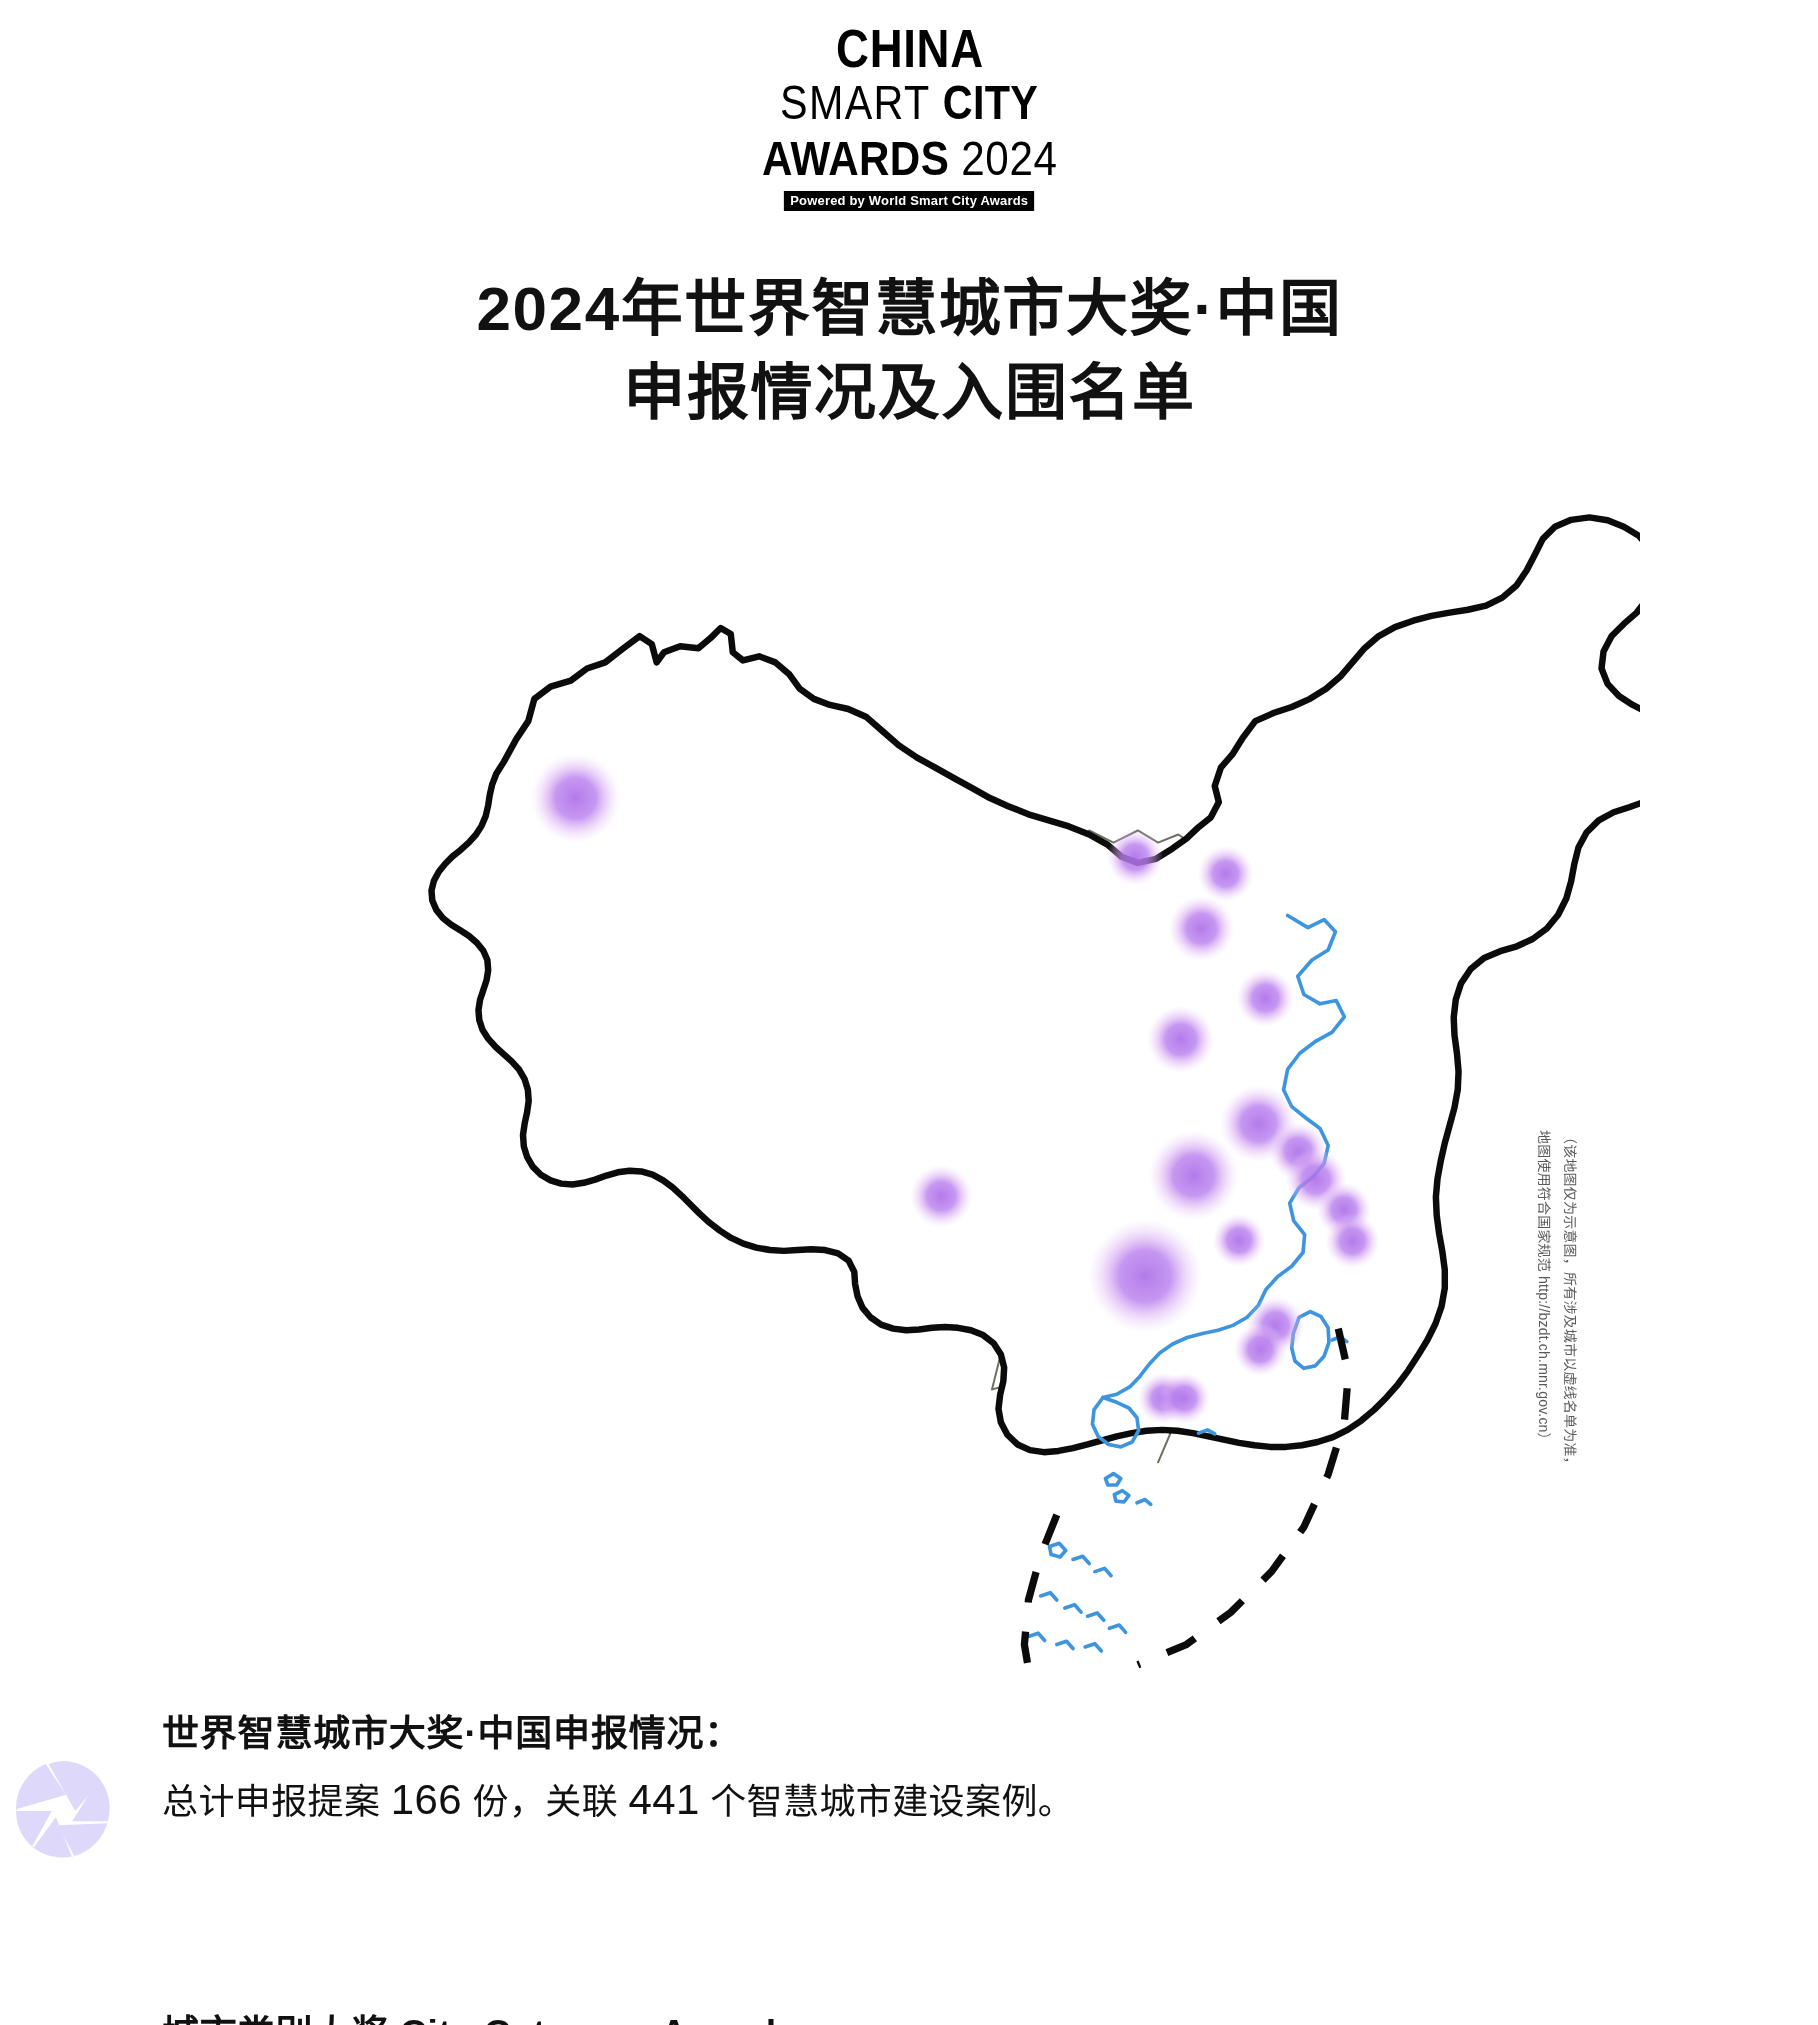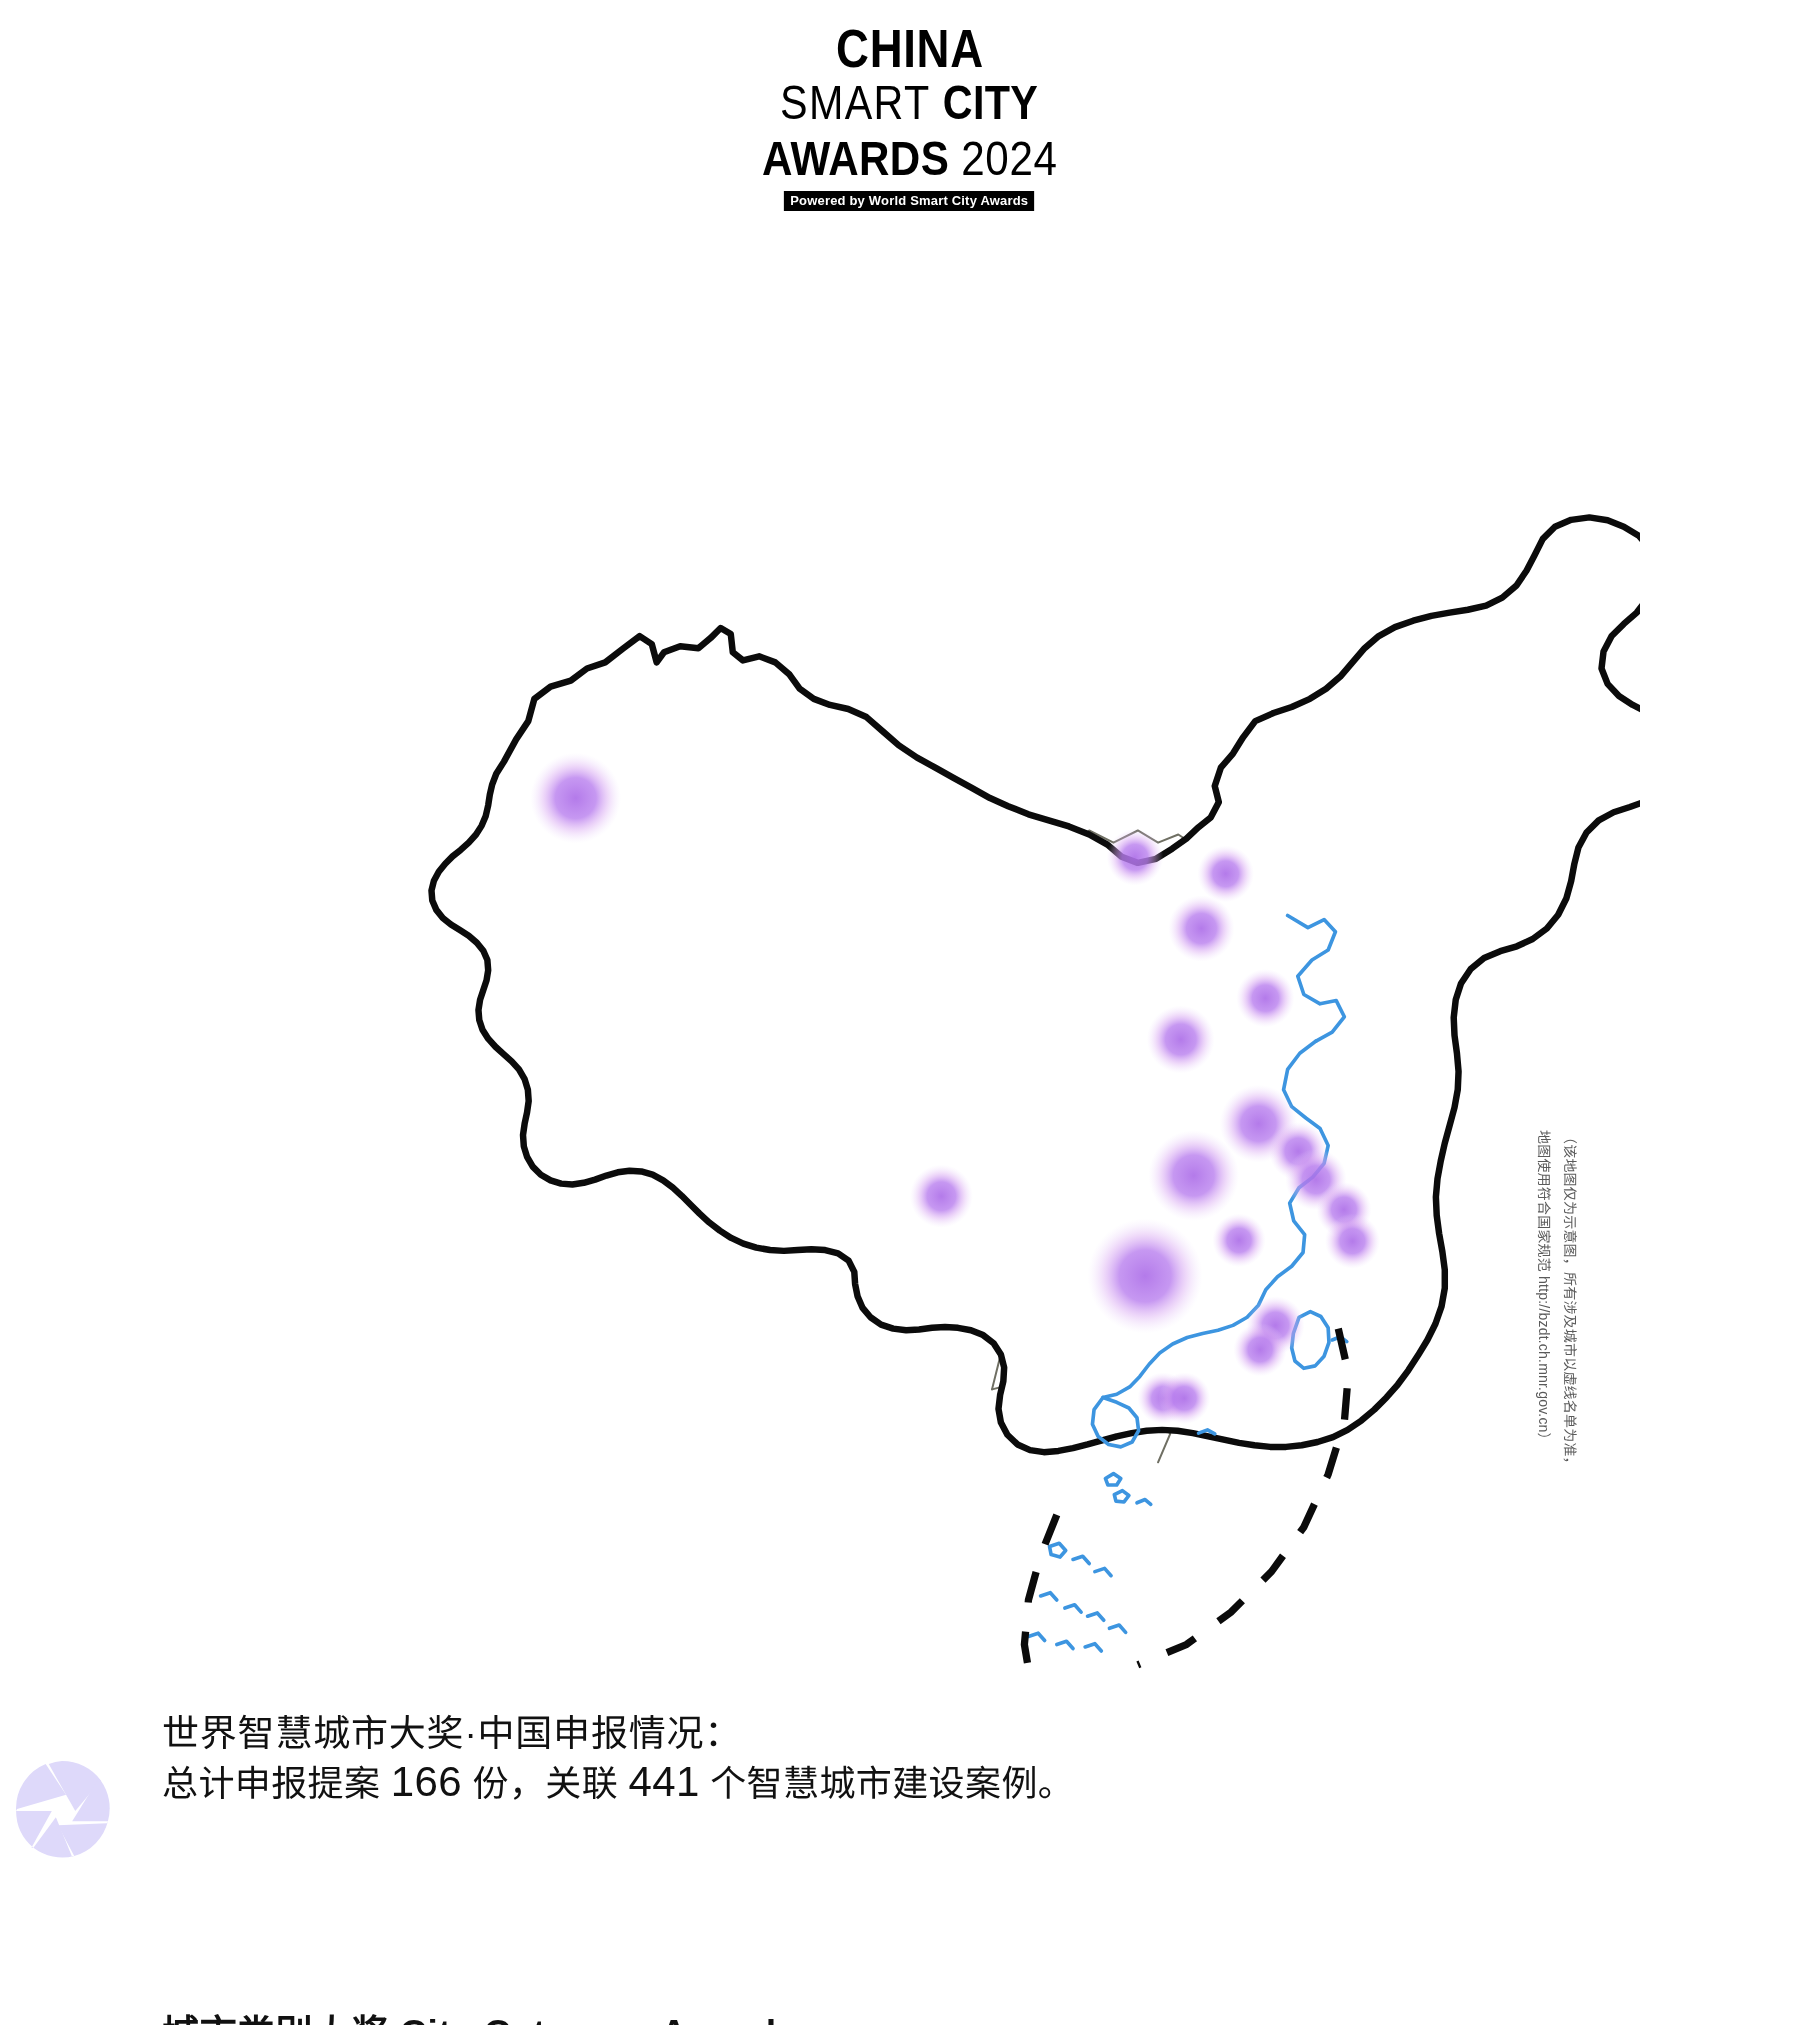--- a/index.html
+++ b/index.html
@@ -78,21 +78,22 @@
   .aperture{
     position:absolute;left:11.3px;top:1758px;width:102px;height:102px;
   }
 
   
   .stats{
     position:absolute;left:162px;top:1715px;width:1620px;
     color:#111;
   }
   .stats-head{
-    font-size:37px;font-weight:400;letter-spacing:0.8px;line-height:1.0;
+    font-size:37px;font-weight:700;letter-spacing:0.8px;line-height:1.0;
+    margin-bottom:18px;
   }
   .stats-line{
     font-size:36px;font-weight:500;line-height:1.42;letter-spacing:0.4px;
     white-space:nowrap;
   }
   .num{font-size:42px;font-weight:500;letter-spacing:0.4px;}
 
   
   .awards{
     position:absolute;left:162px;top:2015px;width:1620px;color:#111;
@@ -111,20 +112,24 @@
     <div class="logo-line1">CHINA</div>
     <div class="logo-line2">
       <span class="thin">SMART </span><span class="fat">CITY</span>
     </div>
     <div class="logo-line3">
       <span class="fat">AWARDS </span><span class="thin">2024</span>
     </div>
     <div class="logo-bar">Powered by World Smart City Awards</div>
   </div>
 
+  <div class="title">
+    <div>2024年世界智慧城市大奖·中国</div>
+    <div>申报情况及入围名单</div>
+  </div>
 
   <div class="map-wrap">
     <svg viewBox="0 0 3200 2950" xmlns="http://www.w3.org/2000/svg">
       <defs>
         <radialGradient id="dotGrad" cx="50%" cy="50%" r="50%">
           <stop offset="0%" stop-color="#ad6fe8" stop-opacity="0.92"></stop>
           <stop offset="45%" stop-color="#b87eee" stop-opacity="0.80"></stop>
           <stop offset="72%" stop-color="#d9a7f2" stop-opacity="0.42"></stop>
           <stop offset="100%" stop-color="#e9d6fb" stop-opacity="0"></stop>
         </radialGradient>

